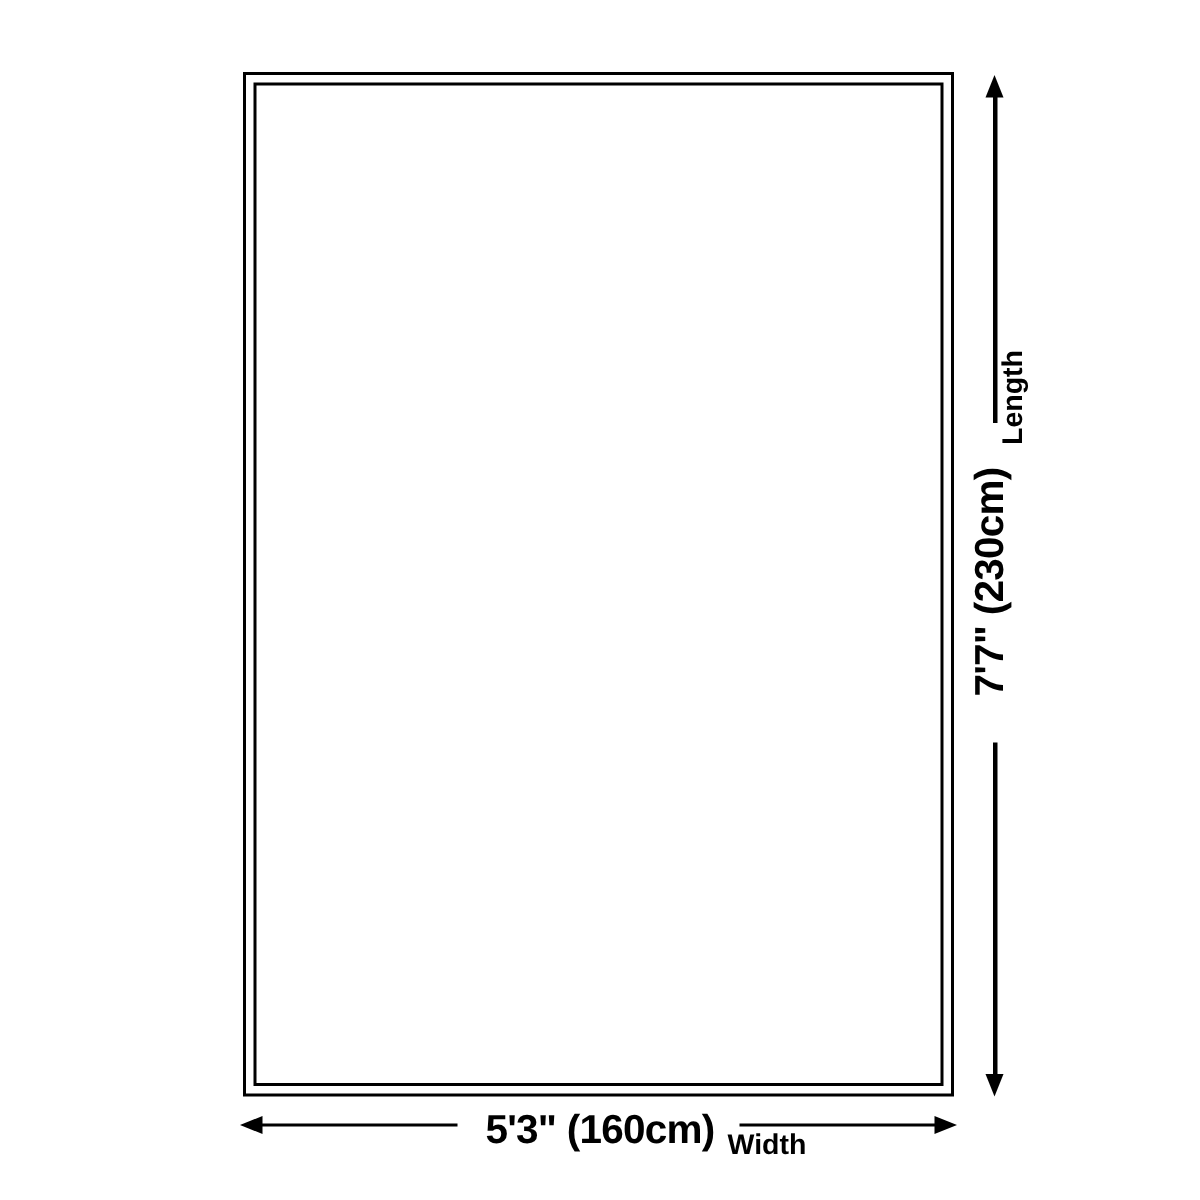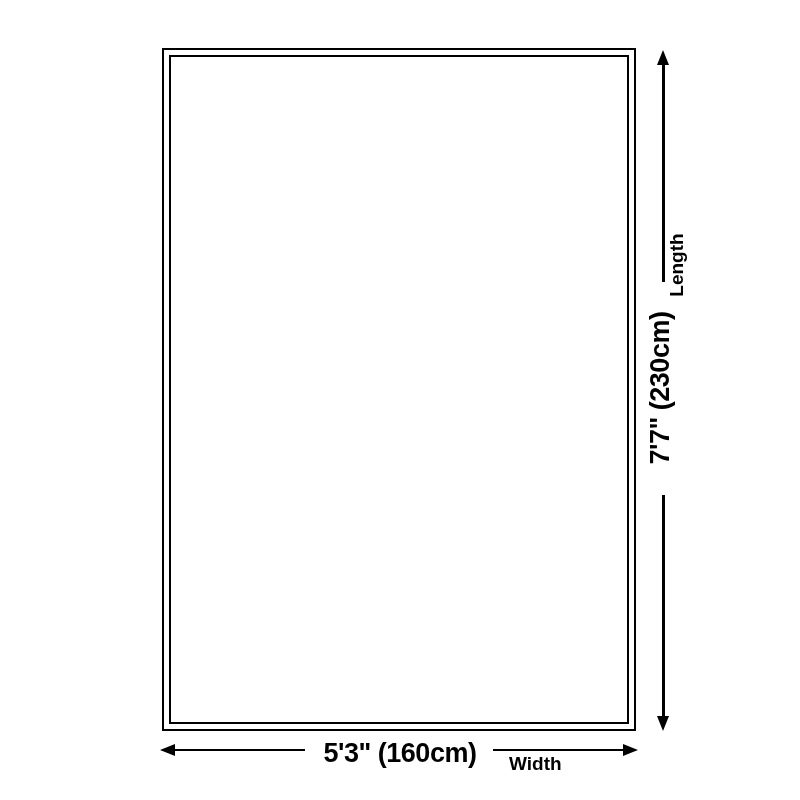--- a/index.html
+++ b/index.html
@@ -90,21 +90,20 @@
     line-height: 1;
   }
   .width-value {
     left: 400px;
     top: 740px;
     transform: translateX(-50%);
   }
   .width-label {
     left: 485px;
     top: 754px;
-    margin-left: 24px;
   }
   .length-value {
     left: 660px;
     top: 388px;
     transform: translate(-50%, -50%) rotate(-90deg);
   }
   .length-label {
     left: 676px;
     top: 265px;
     transform: translate(-50%, -50%) rotate(-90deg);

